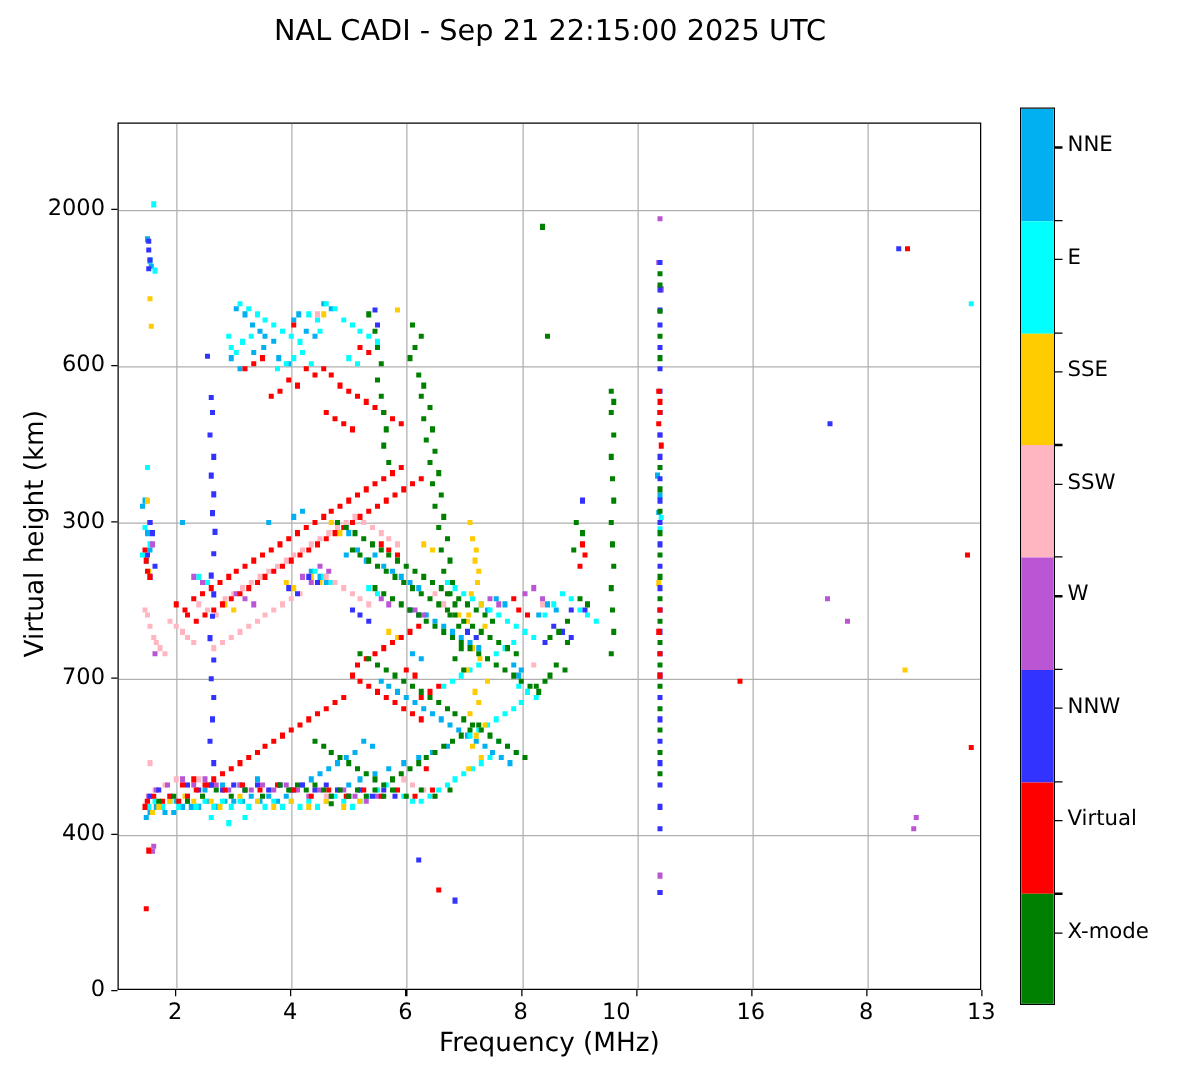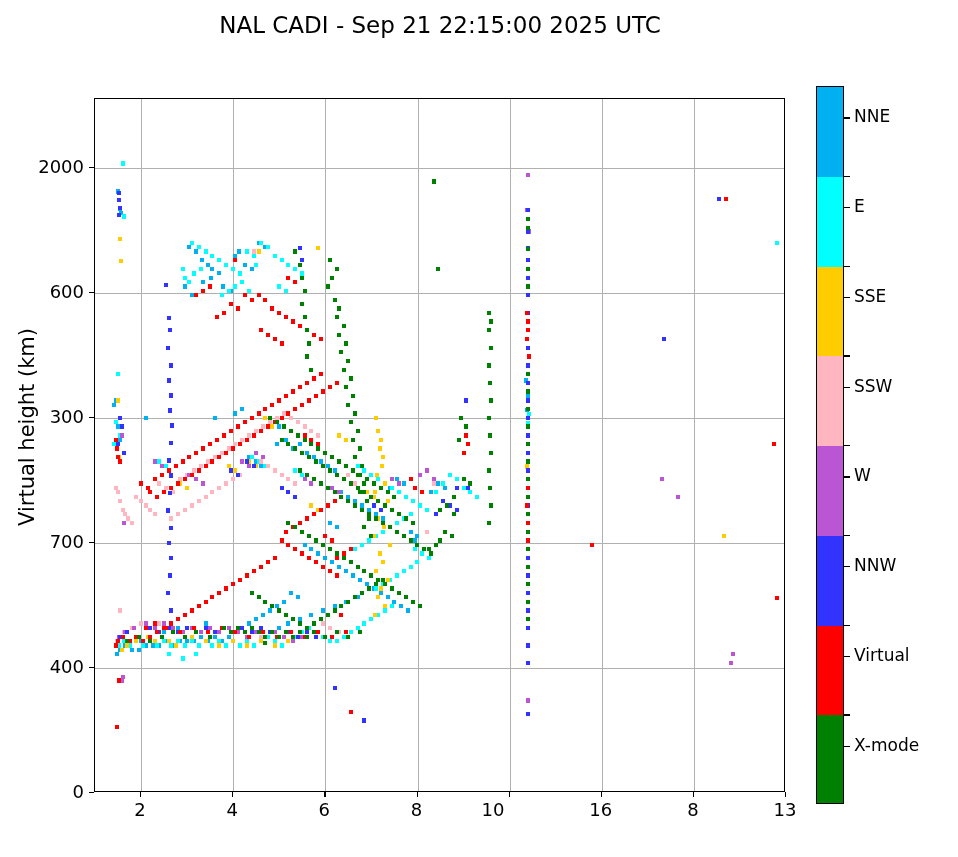--- a/index.html
+++ b/index.html
@@ -1139,20 +1139,21 @@
       <div class="ytick-mark" style="top: 541.9px;"></div>
       <div class="ytick-label" style="top: 530.9px;">700</div>
       <div class="ytick-mark" style="top: 416.9px;"></div>
       <div class="ytick-label" style="top: 405.9px;">300</div>
       <div class="ytick-mark" style="top: 291.8px;"></div>
       <div class="ytick-label" style="top: 280.8px;">600</div>
       <div class="ytick-mark" style="top: 166.8px;"></div>
       <div class="ytick-label" style="top: 155.8px;">2000</div>
     </div>
 
+  <div id="xlabel">Frequency (MHz)</div>
   <div id="ylabel">Virtual height (km)</div>
 
   <div id="colorbar">
       <div class="cb-seg" style="height: 89.75px; background: rgb(0, 176, 240);"></div>
       <div class="cb-seg" style="height: 89.75px; background: rgb(0, 255, 255);"></div>
       <div class="cb-seg" style="height: 89.75px; background: rgb(255, 204, 0);"></div>
       <div class="cb-seg" style="height: 89.75px; background: rgb(255, 182, 193);"></div>
       <div class="cb-seg" style="height: 89.75px; background: rgb(186, 85, 211);"></div>
       <div class="cb-seg" style="height: 89.75px; background: rgb(51, 51, 255);"></div>
       <div class="cb-seg" style="height: 89.75px; background: rgb(255, 0, 0);"></div>

